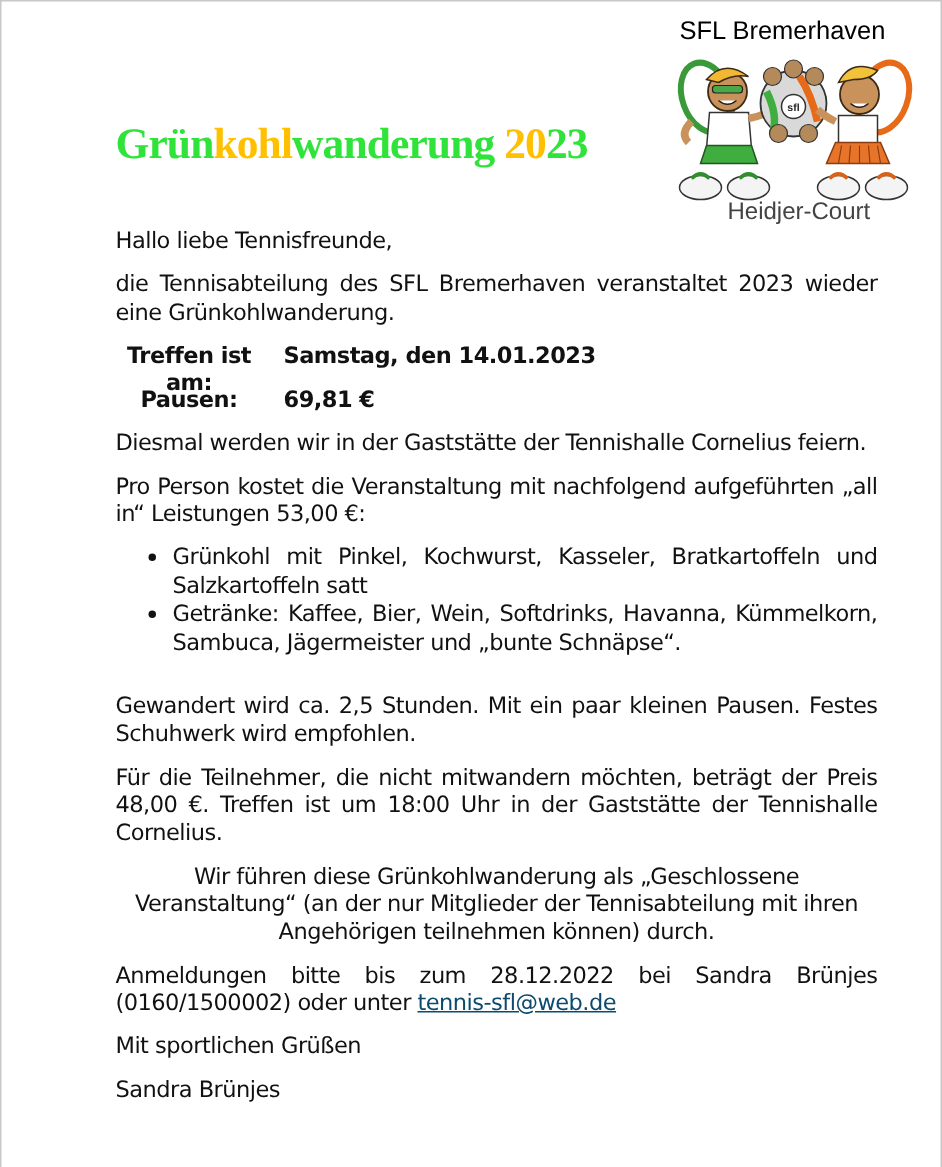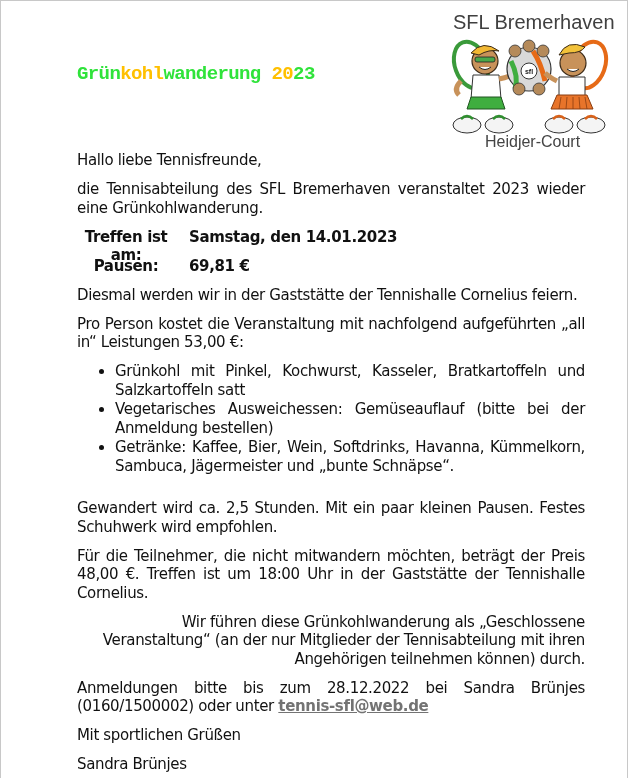--- a/index.html
+++ b/index.html
@@ -9,50 +9,50 @@
       color: #111111;
     }
     .page {
       position: absolute; left: 0; top: 0; width: 626px; height: 777px;
       border-left: 1px solid #c8c8c8; border-top: 1px solid #c8c8c8; border-right: 1px solid #c8c8c8;
       background: #fff;
     }
     .logo { position: absolute; left: 440px; top: 8px; width: 185px; height: 140px; }
     .logo-title {
       position: absolute; left: 12px; top: 2px; width: 170px;
-      font-family: "Liberation Sans", sans-serif; font-size: 20px; color: #404040; white-space: nowrap;
+      font-family: "Liberation Sans", sans-serif; font-size: 17px; color: #000000; white-space: nowrap;
     }
     .logo-art { position: absolute; left: 8px; top: 28px; width: 160px; height: 100px; }
     .logo-sub {
       position: absolute; left: 44px; top: 124px;
       font-family: "Liberation Sans", sans-serif; font-size: 16px; color: #444; white-space: nowrap;
     }
     .title {
-      position: absolute; left: 76px; top: 62px;
-      font-family: Liberation Mono, monospace; font-weight: bold; font-size: 19px;
+      position: absolute; left: 76px; top: 79px;
+      font-family: Liberation Serif, serif; font-weight: bold; font-size: 29px;
       letter-spacing: -0.6px; white-space: nowrap;
     }
     .t-green { color: #2fe33a; }
     .t-orange { color: #ffc000; }
     .content {
       position: absolute; left: 76px; top: 150px; width: 508px;
       font-family: "DejaVu Sans", sans-serif; font-size: 15px; line-height: 18.5px;
       letter-spacing: -0.35px;
     }
     .content p { margin: 0 0 10.5px 0; text-align: justify; }
     .info { margin: 0 0 10.5px 0; }
     .info-row { display: flex; font-weight: bold; height: 18.5px; margin-bottom: 10.5px; }
     .info-row .lbl { width: 98px; text-align: center; padding-right: 14px; }
     .info-row .val { flex: 1; }
     ul.bullets { margin: 0 0 24px 0; padding: 0; list-style: none; }
     ul.bullets li { position: relative; padding-left: 38px; text-align: justify; margin-bottom: 1px; }
     ul.bullets li .dot {
       position: absolute; left: 22px; top: 7px; width: 5px; height: 5px; border-radius: 50%; background: #111;
     }
-    a.mail { color: #737373; text-decoration: underline; font-weight: bold; }
+    a.mail { color: #0c4a6e; text-decoration: underline; }
   </style>
 </head>
 <body>
 
 <div class="page">
 
   <div class="logo">
     <div class="logo-title">SFL Bremerhaven</div>
     <svg class="logo-art" viewBox="0 0 160 100">
 
@@ -114,24 +114,23 @@
         <span class="lbl">Pausen:</span>
         <span class="val">69,81 €</span>
       </div>
     </div>
 
     <p>Diesmal werden wir in der Gaststätte der Tennishalle  Cornelius feiern.</p>
     <p>Pro Person kostet die Veranstaltung mit nachfolgend aufgeführten „all in“ Leistungen 53,00 €:</p>
 
     <ul class="bullets">
       <li><span class="dot"></span><span>Grünkohl mit Pinkel, Kochwurst, Kasseler, Bratkartoffeln und Salzkartoffeln satt</span></li>
-      <li><span class="dot"></span><span>Vegetarisches Ausweichessen: Gemüseauflauf (bitte bei der Anmeldung bestellen)</span></li>
       <li><span class="dot"></span><span>Getränke: Kaffee, Bier, Wein, Softdrinks, Havanna, Kümmelkorn, Sambuca, Jägermeister und „bunte Schnäpse“.</span></li>
     </ul>
 
     <p>Gewandert wird ca. 2,5 Stunden. Mit ein paar kleinen Pausen. Festes Schuhwerk wird empfohlen.</p>
     <p>Für die Teilnehmer, die nicht mitwandern möchten, beträgt der Preis 48,00 €. Treffen ist um 18:00 Uhr in der Gaststätte der Tennishalle  Cornelius.</p>
-    <p style="text-align:right">Wir führen diese Grünkohlwanderung als „Geschlossene Veranstaltung“ (an der nur Mitglieder der Tennisabteilung mit ihren Angehörigen teilnehmen können) durch.</p>
+    <p style="text-align:center">Wir führen diese Grünkohlwanderung als „Geschlossene Veranstaltung“ (an der nur Mitglieder der Tennisabteilung mit ihren Angehörigen teilnehmen können) durch.</p>
     <p><span>Anmeldungen bitte bis zum 28.12.2022 bei Sandra Brünjes (0160/1500002) oder unter </span><a class="mail" href="#">tennis-sfl@web.de</a></p>
     <p>Mit sportlichen Grüßen</p>
     <p>Sandra Brünjes</p>
   </div>
 </div>
 
 </body></html>

